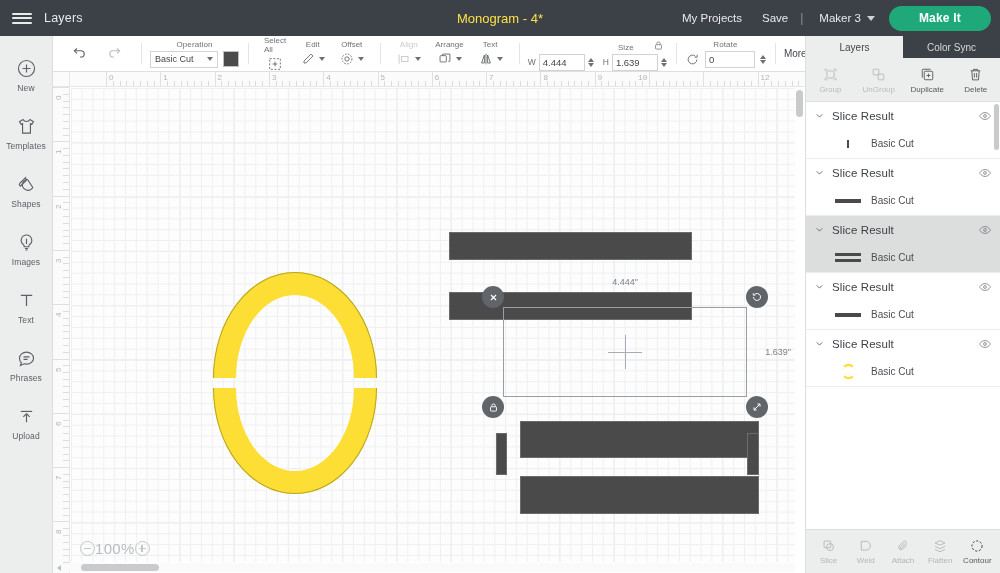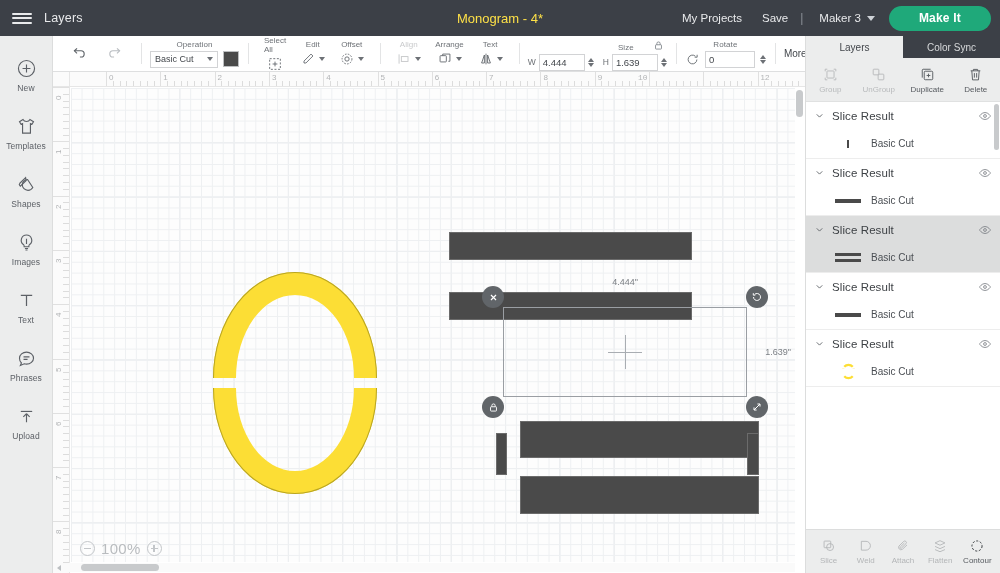--- a/index.html
+++ b/index.html
@@ -123,21 +123,21 @@
   .sh-bl { left: -21px; bottom: -21px; }
   .sh-br { right: -21px; bottom: -21px; }
   .dim-w { position: absolute; top: -30px; left: 0; width: 100%; text-align: center; font-size: 9px; color: #7b7f84; }
   .dim-h { position: absolute; right: -44px; top: 50%; transform: translateY(-50%); font-size: 9px; color: #7b7f84; }
   .center-cross { position: absolute; left: 50%; top: 50%; transform: translate(-50%,-50%); width: 34px; height: 34px; }
   .center-cross::before, .center-cross::after { content:""; position:absolute; background:#a9adb2; }
   .center-cross::before { left: 0; right: 0; top: 50%; height: 1px; }
   .center-cross::after { top: 0; bottom: 0; left: 50%; width: 1px; }
 
   
-  .zoomctl { position: absolute; left: 27px; bottom: 16px; display: flex; align-items: center; gap: 6px; color: #b9bcbf; }
+  .zoomctl { position: absolute; left: 27px; bottom: 16px; display: flex; align-items: center; color: #b9bcbf; }
   .zoomctl .zbtn { width: 15px; height: 15px; border: 1.4px solid #c3c6c9; border-radius: 50%; position: relative; cursor: pointer; }
   .zoomctl .zbtn::before { content:""; position:absolute; left: 3px; right: 3px; top: 50%; height: 1.4px; background:#c3c6c9; margin-top:-0.7px; }
   .zoomctl .zbtn.plus::after { content:""; position:absolute; top: 3px; bottom: 3px; left: 50%; width: 1.4px; background:#c3c6c9; margin-left:-0.7px; }
   .zoomctl .zval { font-size: 15px; color: #b9bcbf; letter-spacing: .3px; }
 
   
   .cv-scroll-v { position: absolute; right: 2px; top: 18px; width: 7px; height: 483px; }
   .cv-scroll-v .thumb { position: absolute; left: 0; top: 0; width: 7px; height: 27px; background: #c8cacc; border-radius: 4px; }
   .cv-scroll-h { position: absolute; left: 0; bottom: 1px; right: 10px; height: 9px; background: #fafafa; }
   .cv-scroll-h .thumb { position: absolute; left: 28px; top: 1px; width: 78px; height: 7px; background: #c8cacc; border-radius: 4px; }

